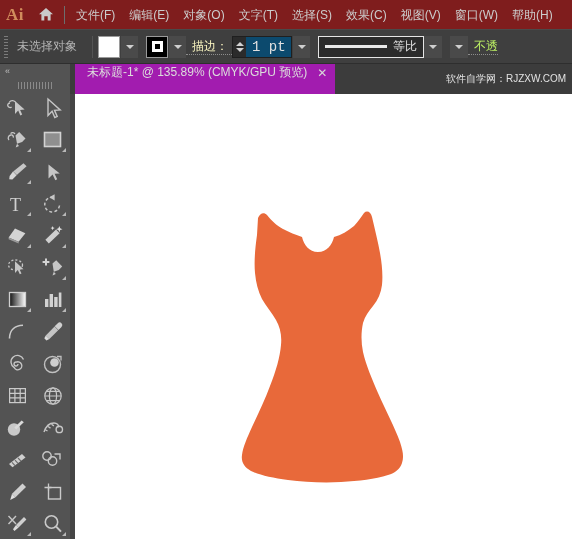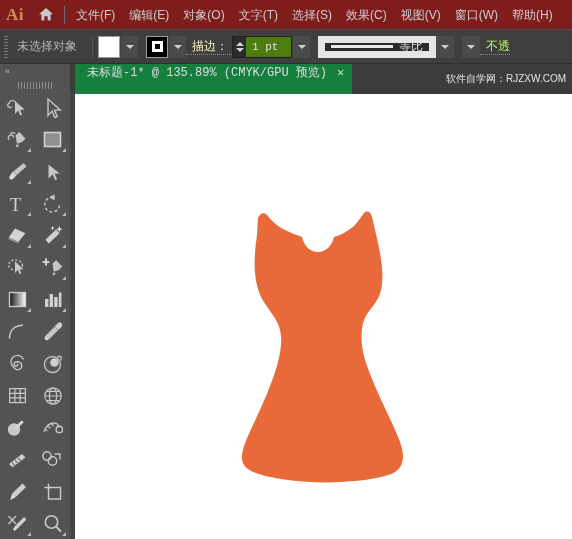--- a/index.html
+++ b/index.html
@@ -110,30 +110,30 @@
     border-left: 4px solid transparent; border-right: 4px solid transparent;
     border-bottom: 4px solid #d2d2d2; margin-bottom: 2px;
   }
   .stepper .down {
     width: 0; height: 0;
     border-left: 4px solid transparent; border-right: 4px solid transparent;
     border-top: 4px solid #d2d2d2;
   }
   .numfield {
     width: 46px; height: 22px;
-    background: #4d7c0f; color: #e0e0e0;
-    font-size: 11px; font-family: "Liberation Mono", monospace;
+    background: #0c4a6e; color: #e0e0e0;
+    font-size: 14px; font-family: "Liberation Mono", monospace;
     display: flex; align-items: center; padding-left: 6px;
     border: 1px solid #1f1f1f; border-left: none;
   }
   .combo {
     height: 22px;
     background: #2b2b2b;
     display: flex; align-items: center;
-    border: 7px solid #e5e5e5;
+    border: 1px solid #e5e5e5;
   }
   .combo .combo-body {
     display: flex; align-items: center; height: 100%;
     padding: 0 6px; gap: 6px;
   }
   .combo .combo-text { color: #e2e2e2; font-size: 12px; white-space: nowrap; }
   .combo-arrow {
     width: 18px; height: 22px; background: #4a4a4a;
     display: flex; align-items: center; justify-content: center;
   }
@@ -190,25 +190,24 @@
     background: #454545;
   }
   #tabstrip {
     position: absolute; left: 0; top: 0;
     width: 502px; height: 30px;
     background: #3c3c3c;
     display: flex; align-items: stretch;
   }
   #tabstrip .lead { width: 5px; }
   #doc-tab {
-    background: #15803d;
+    background: #a21caf;
     display: flex; align-items: center;
     padding: 0 8px 13px 12px; gap: 10px;
     height: 30px;
-    font-family: Liberation Mono, monospace;
   }
   #doc-tab .tab-title { color: #dcdcdc; font-size: 12px; white-space: nowrap; }
   #doc-tab .tab-close { color: #d8d8d8; font-size: 12px; line-height: 12px; }
   #watermark {
     flex: 1;
     display: flex; align-items: center; justify-content: flex-end;
     color: #e2e2e2; font-size: 10px; white-space: nowrap;
     padding-right: 6px;
   }
   #canvas {

